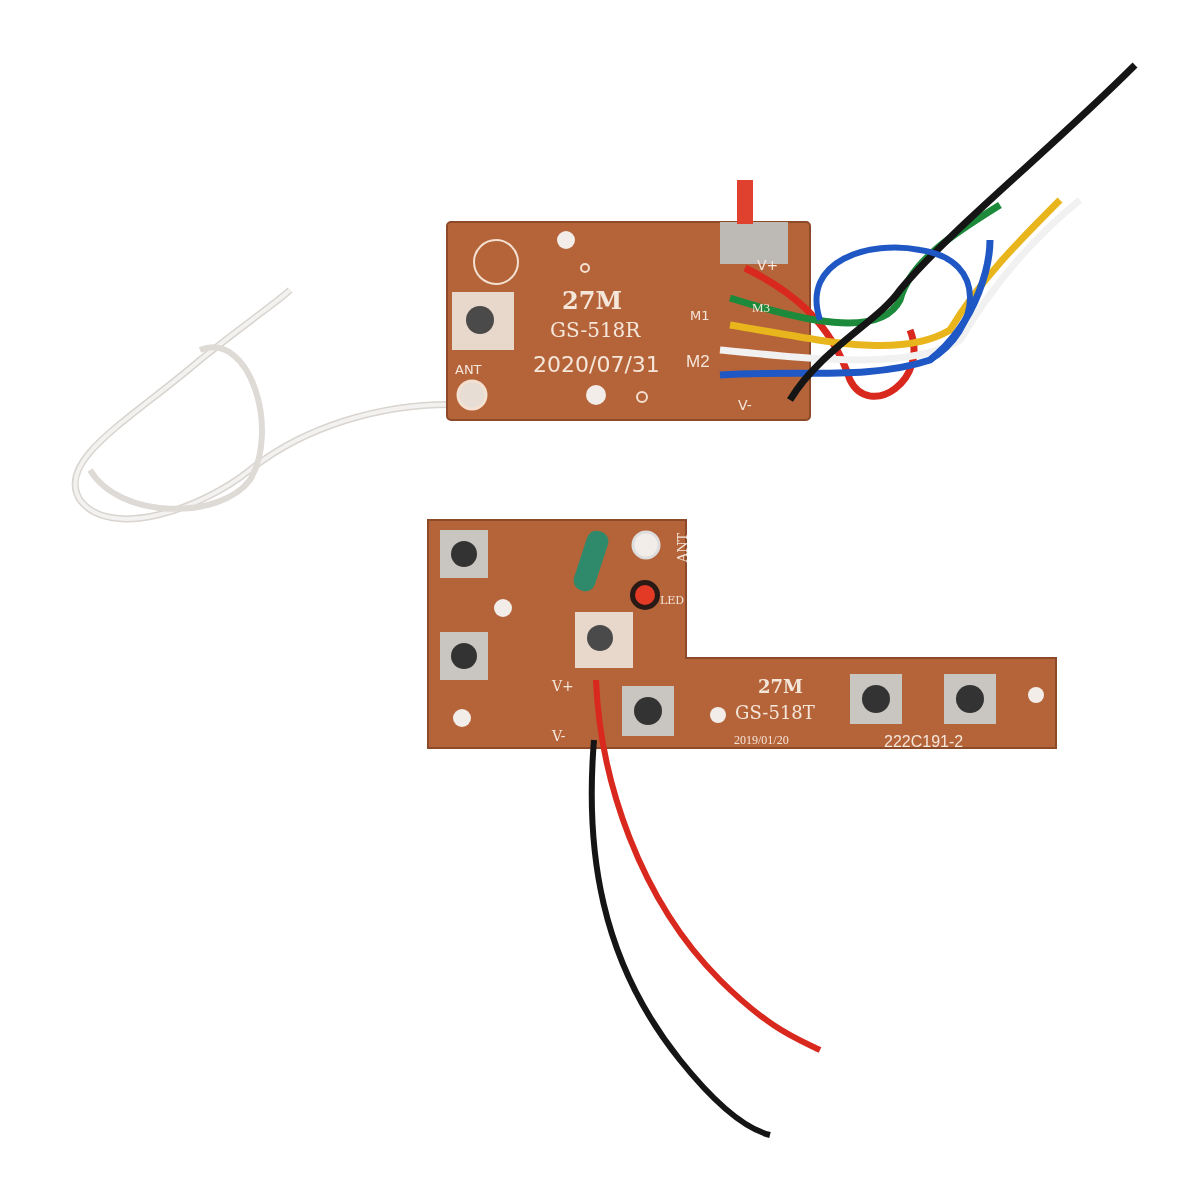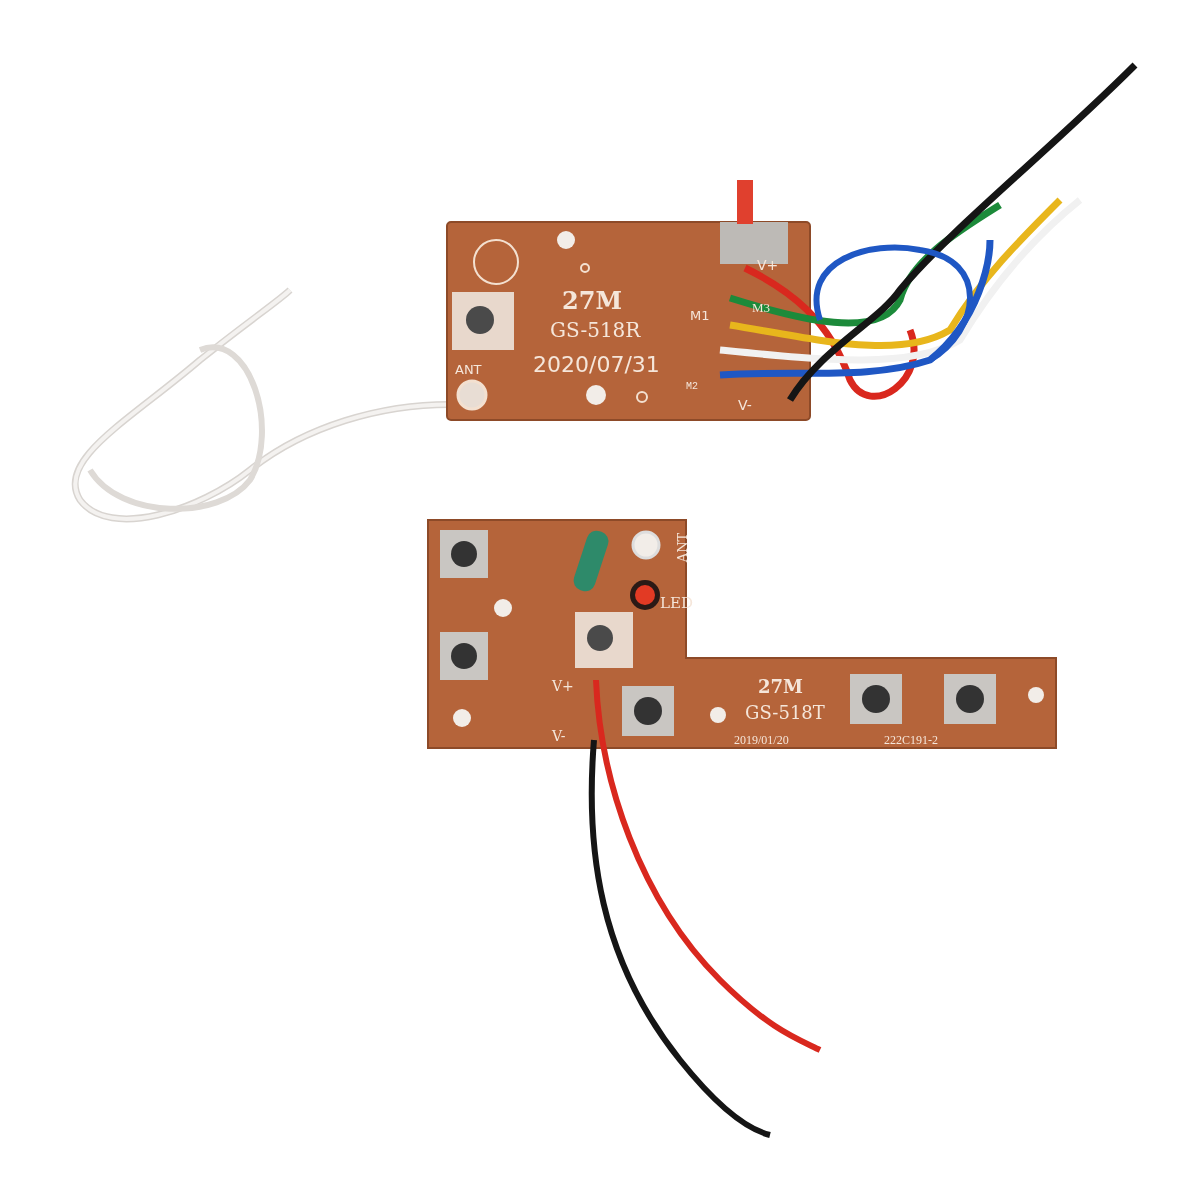--- a/index.html
+++ b/index.html
@@ -70,24 +70,24 @@
   <path d="M594 740 C585 850 600 960 680 1060 C720 1110 750 1130 770 1135" stroke="#151515" stroke-width="6" fill="none"></path>
 </svg>
 
 <div class="lbl" style="left:562px;top:286px;font-size:24px;font-weight:bold;">27M</div>
 <div class="lbl" style="left:530px;top:318px;font-size:20px;margin-left:20px;">GS-518R</div>
 <div class="lbl" style="left:533px;top:352px;font-size:22px;font-family:'DejaVu Sans',sans-serif;">2020/07/31</div>
 <div class="lbl" style="left:455px;top:362px;font-size:13px;font-family:'DejaVu Sans',sans-serif;">ANT</div>
 <div class="lbl" style="left:757px;top:257px;font-size:14px;font-family:'DejaVu Sans',sans-serif;">V+</div>
 <div class="lbl" style="left:690px;top:308px;font-size:13px;font-family:'DejaVu Sans',sans-serif;">M1</div>
 <div class="lbl" style="left:752px;top:300px;font-size:13px;font-family:Liberation Serif, serif;">M3</div>
-<div class="lbl" style="left:686px;top:352px;font-size:10px;font-family:Liberation Mono, monospace;margin-top:29px;">M2</div>
+<div class="lbl" style="left:686px;top:352px;font-size:17px;font-family:Liberation Sans, sans-serif;">M2</div>
 <div class="lbl" style="left:738px;top:397px;font-size:14px;font-family:'DejaVu Sans',sans-serif;">V-</div>
 
 <div class="lbl" style="left:758px;top:676px;font-size:18px;font-weight:bold;">27M</div>
-<div class="lbl" style="left:735px;top:702px;font-size:18px;margin-left:10px;">GS-518T</div>
+<div class="lbl" style="left:735px;top:702px;font-size:18px;">GS-518T</div>
 <div class="lbl" style="left:734px;top:733px;font-size:12px;font-family:Liberation Serif, serif;">2019/01/20</div>
-<div class="lbl" style="left:884px;top:733px;font-size:12px;font-family:Liberation Serif, serif;">222C191-2</div>
+<div class="lbl" style="left:884px;top:733px;font-size:16px;font-family:Liberation Sans, sans-serif;">222C191-2</div>
 <div class="lbl" style="left:668px;top:540px;font-size:13px;transform:rotate(-90deg);">ANT</div>
-<div class="lbl" style="left:660px;top:594px;font-size:15px;">LED</div>
+<div class="lbl" style="left:660px;top:594px;font-size:11px;">LED</div>
 <div class="lbl" style="left:552px;top:678px;font-size:14px;">V+</div>
 <div class="lbl" style="left:552px;top:728px;font-size:14px;">V-</div>
 </div>
 
 </body></html>

